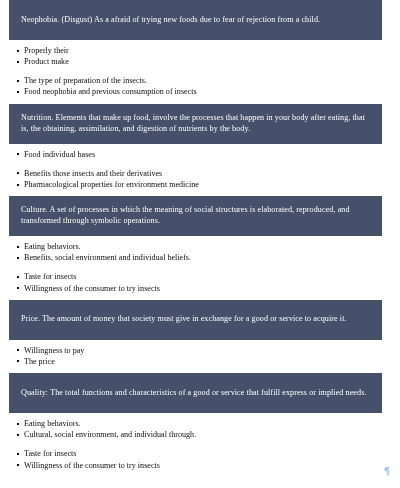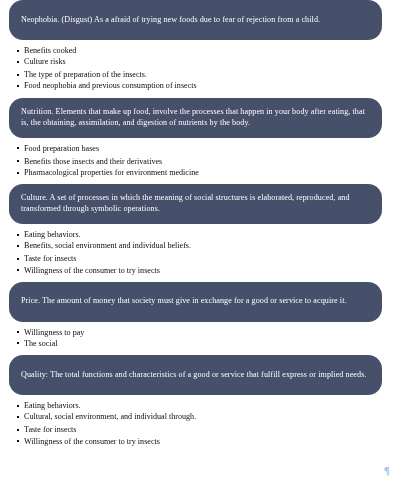--- a/index.html
+++ b/index.html
@@ -20,21 +20,21 @@
     height: 488px;
     box-sizing: border-box;
     padding: 0;
   }
   .section {
     position: relative;
   }
   .callout {
     background: #47506a;
     color: #ffffff;
-    border-radius: 14px;
+    border-radius: 0;
     margin: 0 18px 0 9px;
     padding: 9px 11px 9px 12px;
     box-sizing: border-box;
     font-size: 8.1px;
     line-height: 1.34;
     letter-spacing: 0.01em;
     display: flex;
     align-items: center;
     min-height: 40px;
   }
@@ -50,21 +50,21 @@
     line-height: 1.38;
     color: #0c0c0c;
   }
   .bullets li {
     position: relative;
     padding-left: 7px;
     margin: 0;
     white-space: nowrap;
   }
   .bullets li.gap-before {
-    margin-top: 2px;
+    margin-top: 8px;
   }
   .bullet-dot {
     position: absolute;
     left: 0;
     top: 50%;
     width: 2px;
     height: 2px;
     margin-top: -1px;
     background: #0c0c0c;
     display: block;
@@ -83,33 +83,33 @@
 </head>
 <body>
 
 <div id="doc">
 
   <div class="section">
     <div class="callout">
       <span class="callout-text">Neophobia. (Disgust) As a afraid of trying new foods due to fear of rejection from a child.</span>
     </div>
     <ul class="bullets">
-      <li><span class="bullet-dot"></span><span>Benefits cooked</span></li>
-      <li><span class="bullet-dot"></span><span>Culture risks</span></li>
+      <li><span class="bullet-dot"></span><span>Properly their</span></li>
+      <li><span class="bullet-dot"></span><span>Product make</span></li>
       <li class="gap-before"><span class="bullet-dot"></span><span>The type of preparation of the insects.</span></li>
       <li><span class="bullet-dot"></span><span>Food neophobia and previous consumption of insects</span></li>
     </ul>
   </div>
 
   <div class="section">
     <div class="callout">
       <span class="callout-text">Nutrition. Elements that make up food, involve the processes that happen in your body after eating, that is, the obtaining, assimilation, and digestion of nutrients by the body.</span>
     </div>
     <ul class="bullets">
-      <li><span class="bullet-dot"></span><span>Food preparation bases</span></li>
+      <li><span class="bullet-dot"></span><span>Food individual bases</span></li>
       <li class="gap-before"><span class="bullet-dot"></span><span>Benefits those insects and their derivatives</span></li>
       <li><span class="bullet-dot"></span><span>Pharmacological properties for environment medicine</span></li>
     </ul>
   </div>
 
   <div class="section">
     <div class="callout">
       <span class="callout-text">Culture. A set of processes in which the meaning of social structures is elaborated, reproduced, and transformed through symbolic operations.</span>
     </div>
     <ul class="bullets">
@@ -119,21 +119,21 @@
       <li><span class="bullet-dot"></span><span>Willingness of the consumer to try insects</span></li>
     </ul>
   </div>
 
   <div class="section">
     <div class="callout">
       <span class="callout-text">Price. The amount of money that society must give in exchange for a good or service to acquire it.</span>
     </div>
     <ul class="bullets">
       <li><span class="bullet-dot"></span><span>Willingness to pay</span></li>
-      <li><span class="bullet-dot"></span><span>The social</span></li>
+      <li><span class="bullet-dot"></span><span>The price</span></li>
     </ul>
   </div>
 
   <div class="section">
     <div class="callout">
       <span class="callout-text">Quality: The total functions and characteristics of a good or service that fulfill express or implied needs.</span>
     </div>
     <ul class="bullets">
       <li><span class="bullet-dot"></span><span>Eating behaviors.</span></li>
       <li><span class="bullet-dot"></span><span>Cultural, social environment, and individual through.</span></li>

